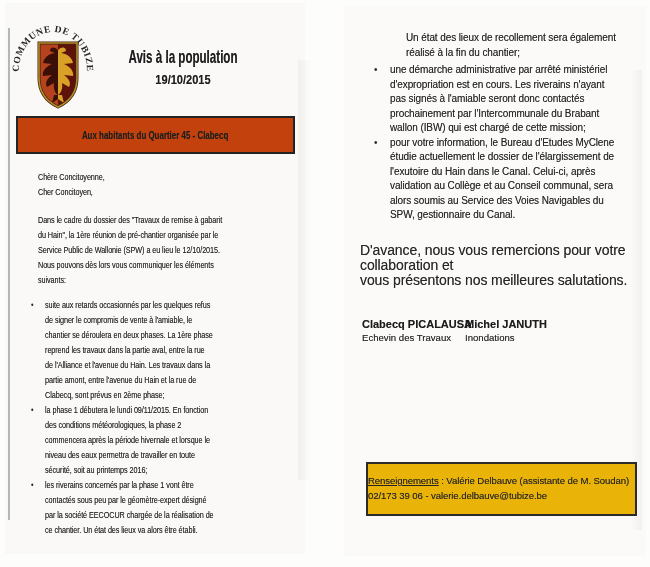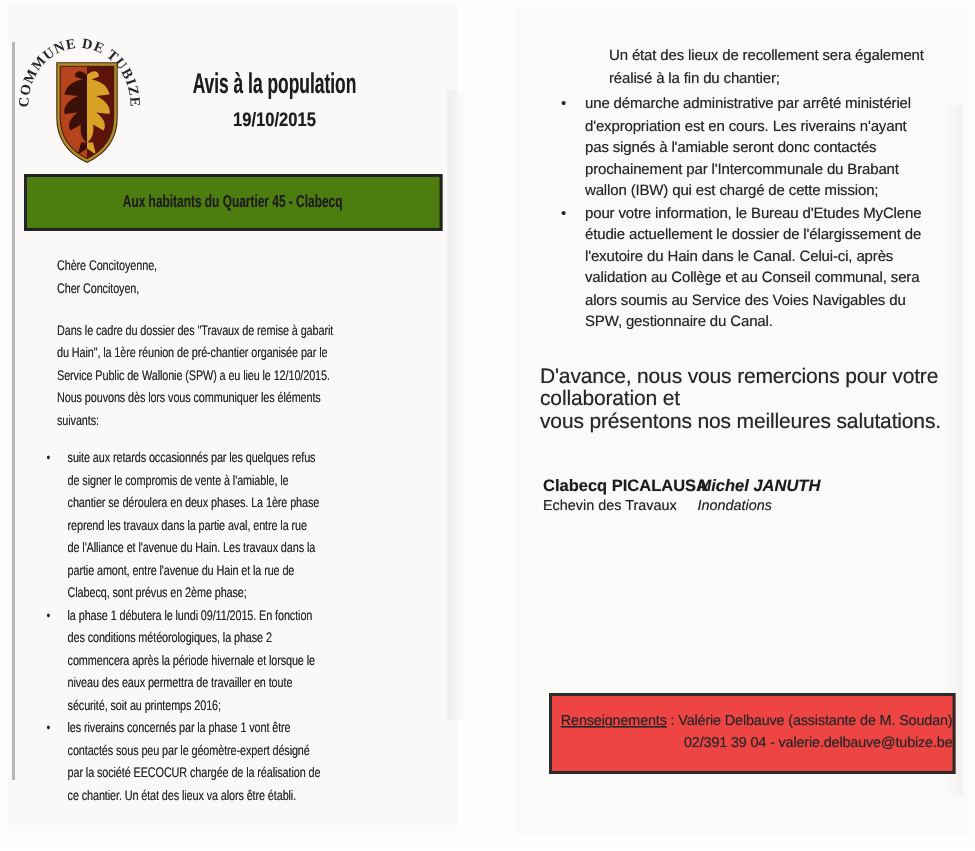--- a/index.html
+++ b/index.html
@@ -26,48 +26,48 @@
     position:absolute;left:183px;top:46px;font-size:19px;font-weight:bold;color:#1d1d1d;
     white-space:nowrap;transform:translateX(-50%) scaleX(0.61);
   }
   .date{
     position:absolute;left:183px;top:72px;font-size:13px;font-weight:bold;color:#1d1d1d;
     white-space:nowrap;transform:translateX(-50%) scaleX(0.85);
   }
   .banner{
     position:absolute;left:16px;top:116px;width:279px;height:38px;
     border:2px solid #232323;box-sizing:border-box;
-    display:flex;align-items:center;justify-content:center;background:#4d7c0f;
+    display:flex;align-items:center;justify-content:center;background:#c2410c;
   }
   .banner span{font-size:11.5px;font-weight:bold;color:#1d1d1d;white-space:nowrap;transform:scaleX(0.69);}
   .body-left{font-size:9.3px;line-height:15px;transform:scaleX(0.78);transform-origin:0 0;letter-spacing:-0.1px;}
   .salutation{position:absolute;left:38px;top:170px;}
   .intro{position:absolute;left:38px;top:213px;}
   .bullets-left{position:absolute;left:31px;top:298px;}
   .bullet-row{display:flex;}
   .bullets-left .bullet-marker{width:18px;flex:0 0 18px;font-size:9.3px;line-height:15px;}
   .bullet-lines{flex:1 1 auto;}
 
   
   .body-right{font-size:10px;line-height:14.5px;letter-spacing:-0.1px;}
   .continuation{position:absolute;left:406px;top:31px;}
   .bullets-right{position:absolute;left:374px;top:63px;}
   .bullets-right .bullet-marker{width:16px;flex:0 0 16px;font-size:10px;line-height:14.5px;}
   .closing{position:absolute;left:360px;top:243px;font-size:14px;line-height:15px;letter-spacing:-0.1px;}
   .signatures{position:absolute;left:362px;top:318px;width:278px;display:flex;}
   .sig{margin-right:0;}
   .sig-1{width:93px;}
   .sig-2{width:103px;}
-  .sig-3{width:82px;font-style:italic;}
+  .sig-3{width:82px;}
   .sig-name{font-size:11px;font-weight:bold;color:#1c1c1c;white-space:nowrap;}
   .sig-role{font-size:9.6px;line-height:13.5px;margin-top:1px;}
   .infobox{
     position:absolute;left:366px;top:462px;width:271px;height:54px;
-    border:2px solid #2b2b2b;box-sizing:border-box;background:#ef4444;
-    text-align:right;font-size:9.6px;line-height:15px;padding-top:9px;letter-spacing:-0.1px;
+    border:2px solid #2b2b2b;box-sizing:border-box;background:#eab308;
+    text-align:left;font-size:9.6px;line-height:15px;padding-top:9px;letter-spacing:-0.1px;
   }
   .infobox .u{text-decoration:underline;}
 </style>
 </head>
 <body>
 
 <div class="canvas">
 
   <div class="page-tint tint-left"></div>
   <div class="page-tint tint-right"></div>
@@ -176,16 +176,16 @@
       <div class="sig-role lines txt">Echevin des Travaux</div>
     </div>
     <div class="sig sig-3">
       <div class="sig-name txt">Michel JANUTH</div>
       <div class="sig-role lines txt">Inondations</div>
     </div>
   </div>
 
   <div class="infobox">
     <div><span class="u txt">Renseignements</span><span class="txt"> : Valérie Delbauve (assistante de M. Soudan)</span></div>
-    <div class="txt">02/391 39 04 - valerie.delbauve@tubize.be</div>
+    <div class="txt">02/173 39 06 - valerie.delbauve@tubize.be</div>
   </div>
 
 </div>
 
 </body></html>

